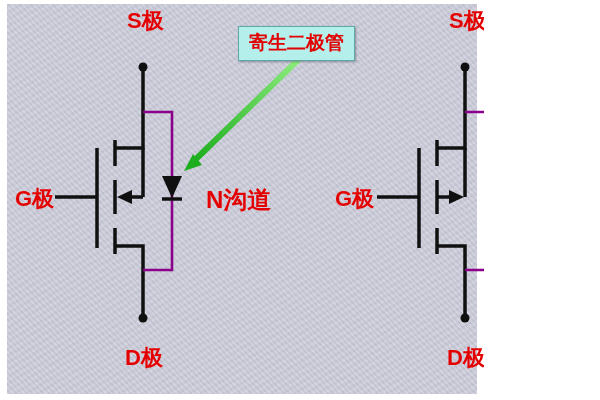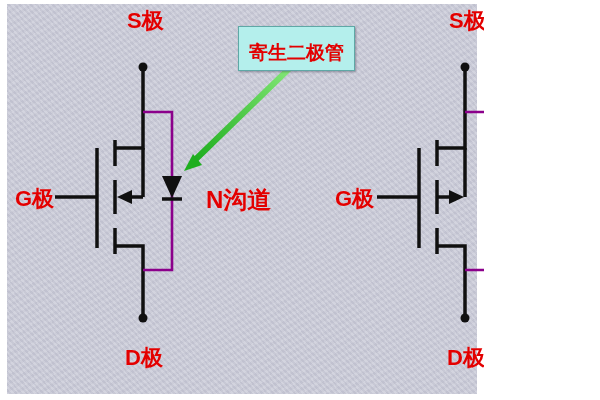--- a/index.html
+++ b/index.html
@@ -32,21 +32,21 @@
   .lbl.big{font-size:24px;}
   .callout{
     position:absolute;
     left:231px;top:22px;
     background:#b4efec;
     border:1px solid #5fa8a6;
     box-shadow:1px 1px 2px rgba(60,60,80,0.45);
     color:#e30000;
     font-weight:bold;
     font-size:19px;
-    padding:13px 10px 4px 10px;
+    padding:3px 10px 4px 10px;
     white-space:nowrap;
   }
   .pos-s-left{left:120px;top:5px;}
   .pos-g-left{left:8px;top:183px;}
   .pos-n-channel{left:199px;top:183px;}
   .pos-d-left{left:118px;top:342px;}
   .pos-s-right{left:442px;top:5px;}
   .pos-g-right{left:328px;top:183px;}
   .pos-p-channel{left:516px;top:183px;}
   .pos-d-right{left:440px;top:342px;}

